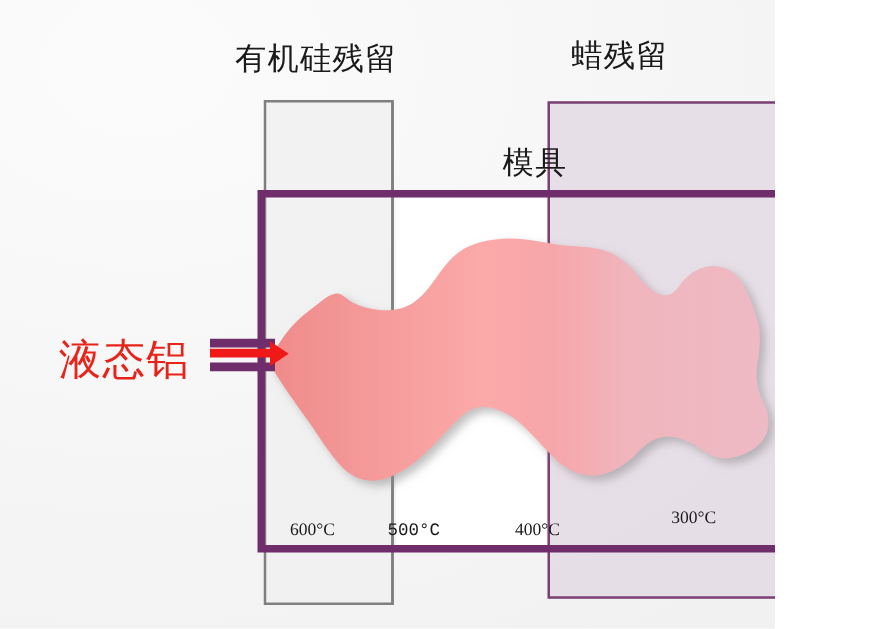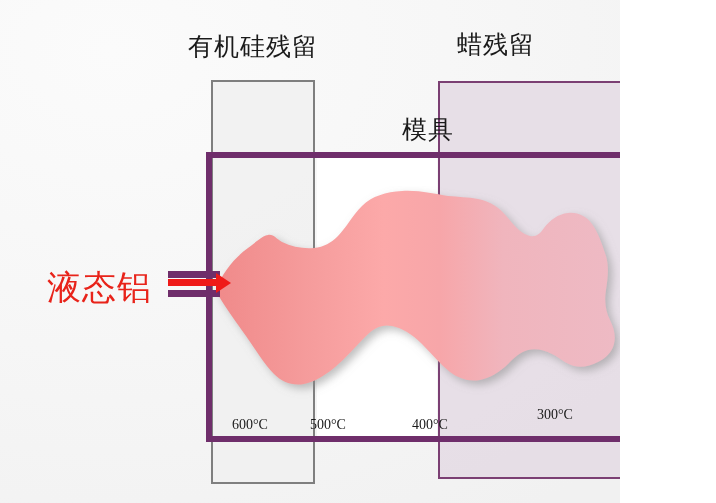--- a/index.html
+++ b/index.html
@@ -84,21 +84,21 @@
 
   
   .temp-label {
     position: absolute;
     font-size: 14px;
     color: #1a1a1a;
     white-space: nowrap;
     font-family: "Liberation Serif", "DejaVu Serif", serif;
   }
   #temp-0 { left: 232px; top: 417px; }
-  #temp-1 { left: 310px; top: 417px; }
+  #temp-1 { left: 310px; top: 417px; font-family: Liberation Mono, monospace; }
   #temp-2 { left: 412px; top: 417px; }
   #temp-3 { left: 537px; top: 407px; }
 
   
   #inlet-arrow {
     position: absolute;
     left: 168px;
     top: 262px;
     width: 80px;
     height: 44px;

